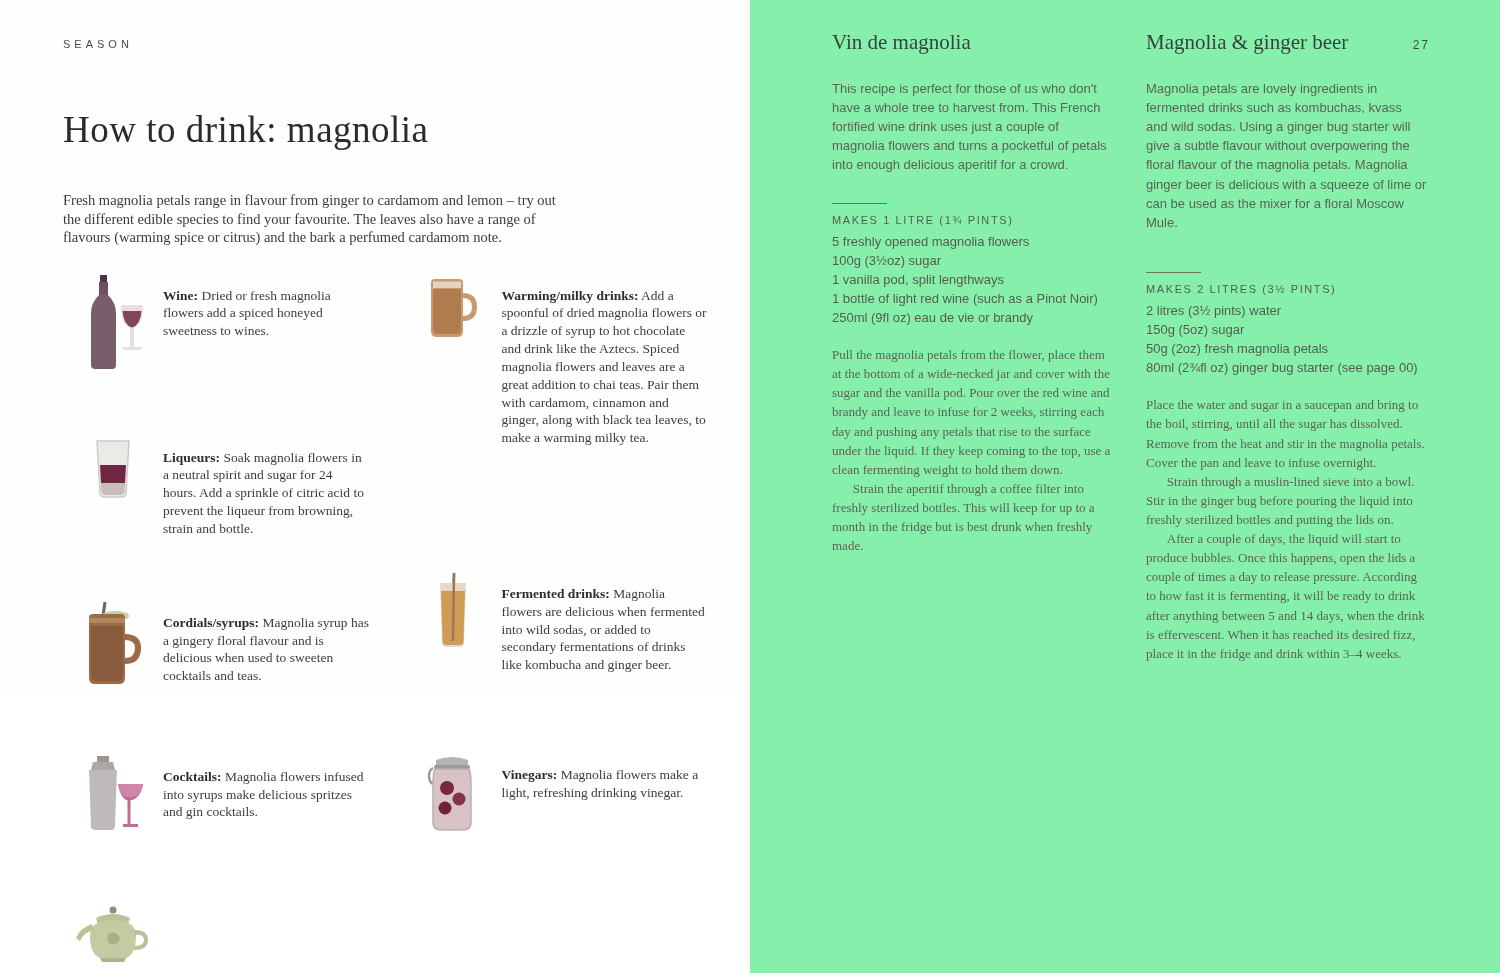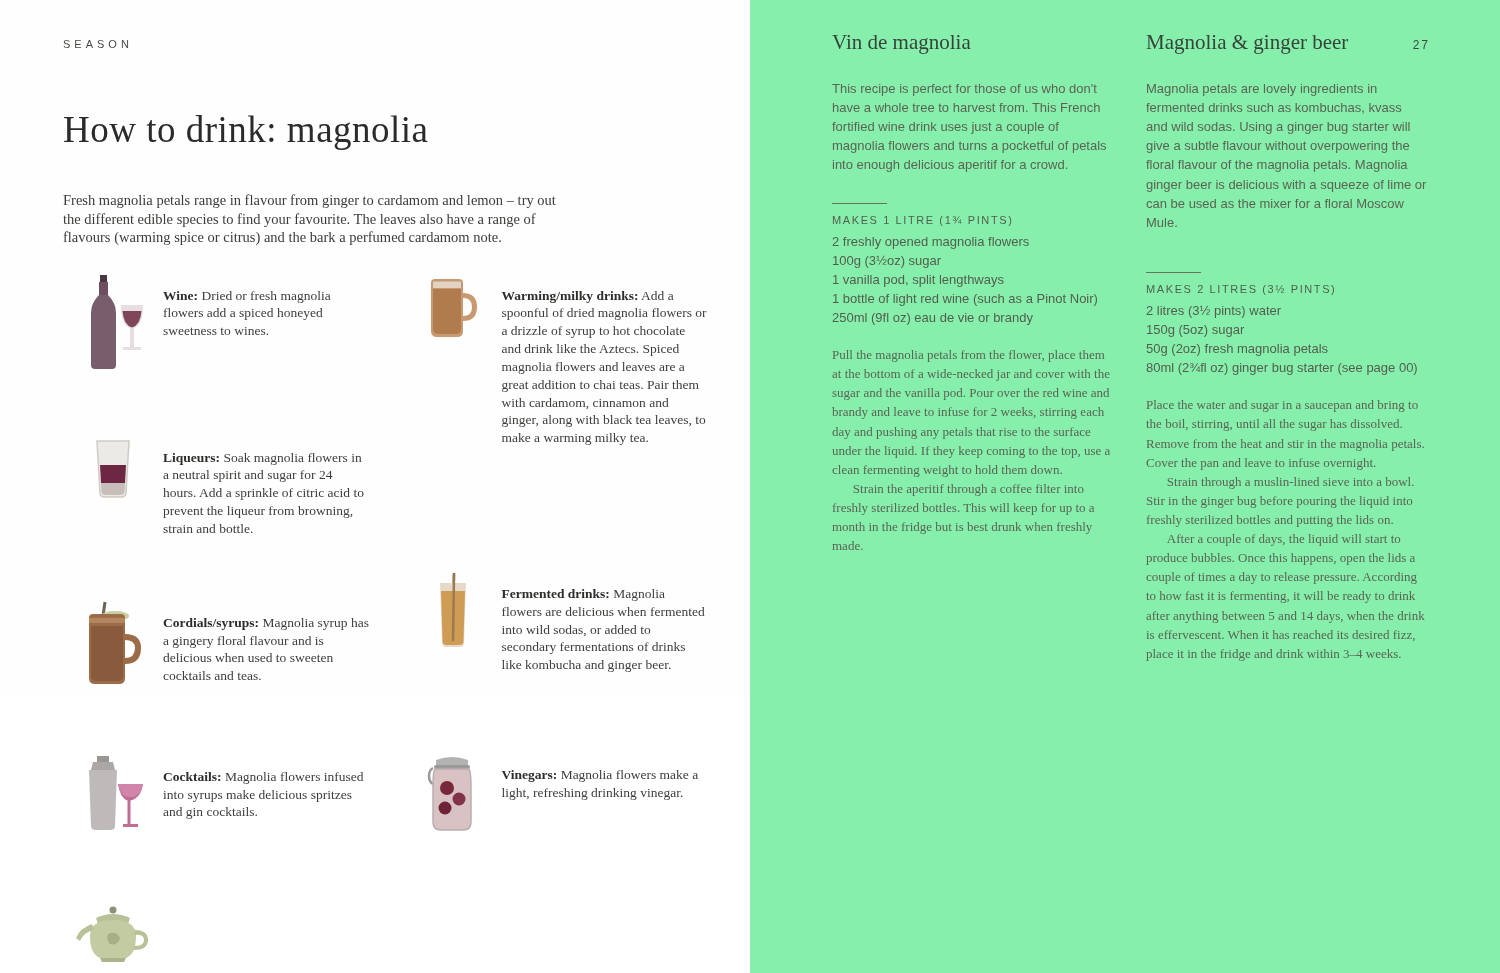--- a/index.html
+++ b/index.html
@@ -224,21 +224,21 @@
   <div class="page-number">27</div>
 
   <div class="recipes">
 
     <div class="recipe-col">
       <h2 class="recipe-title">Vin de magnolia</h2>
       <p class="recipe-intro">This recipe is perfect for those of us who don't have a whole tree to harvest from. This French fortified wine drink uses just a couple of magnolia flowers and turns a pocketful of petals into enough delicious aperitif for a crowd.</p>
       <div class="yield-rule"></div>
       <div class="yield">MAKES 1 LITRE (1¾ PINTS)</div>
       <ul class="ingredients">
-        <li>2 freshly opened magnolia flowers</li>
+        <li>5 freshly opened magnolia flowers</li>
         <li>100g (3½oz) sugar</li>
         <li>1 vanilla pod, split lengthways</li>
         <li>1 bottle of light red wine (such as a Pinot Noir)</li>
         <li>250ml (9fl oz) eau de vie or brandy</li>
       </ul>
       <div class="method">
         <p>Pull the magnolia petals from the flower, place them at the bottom of a wide-necked jar and cover with the sugar and the vanilla pod. Pour over the red wine and brandy and leave to infuse for 2 weeks, stirring each day and pushing any petals that rise to the surface under the liquid. If they keep coming to the top, use a clean fermenting weight to hold them down.</p>
         <p>Strain the aperitif through a coffee filter into freshly sterilized bottles. This will keep for up to a month in the fridge but is best drunk when freshly made.</p>
       </div>
     </div>

